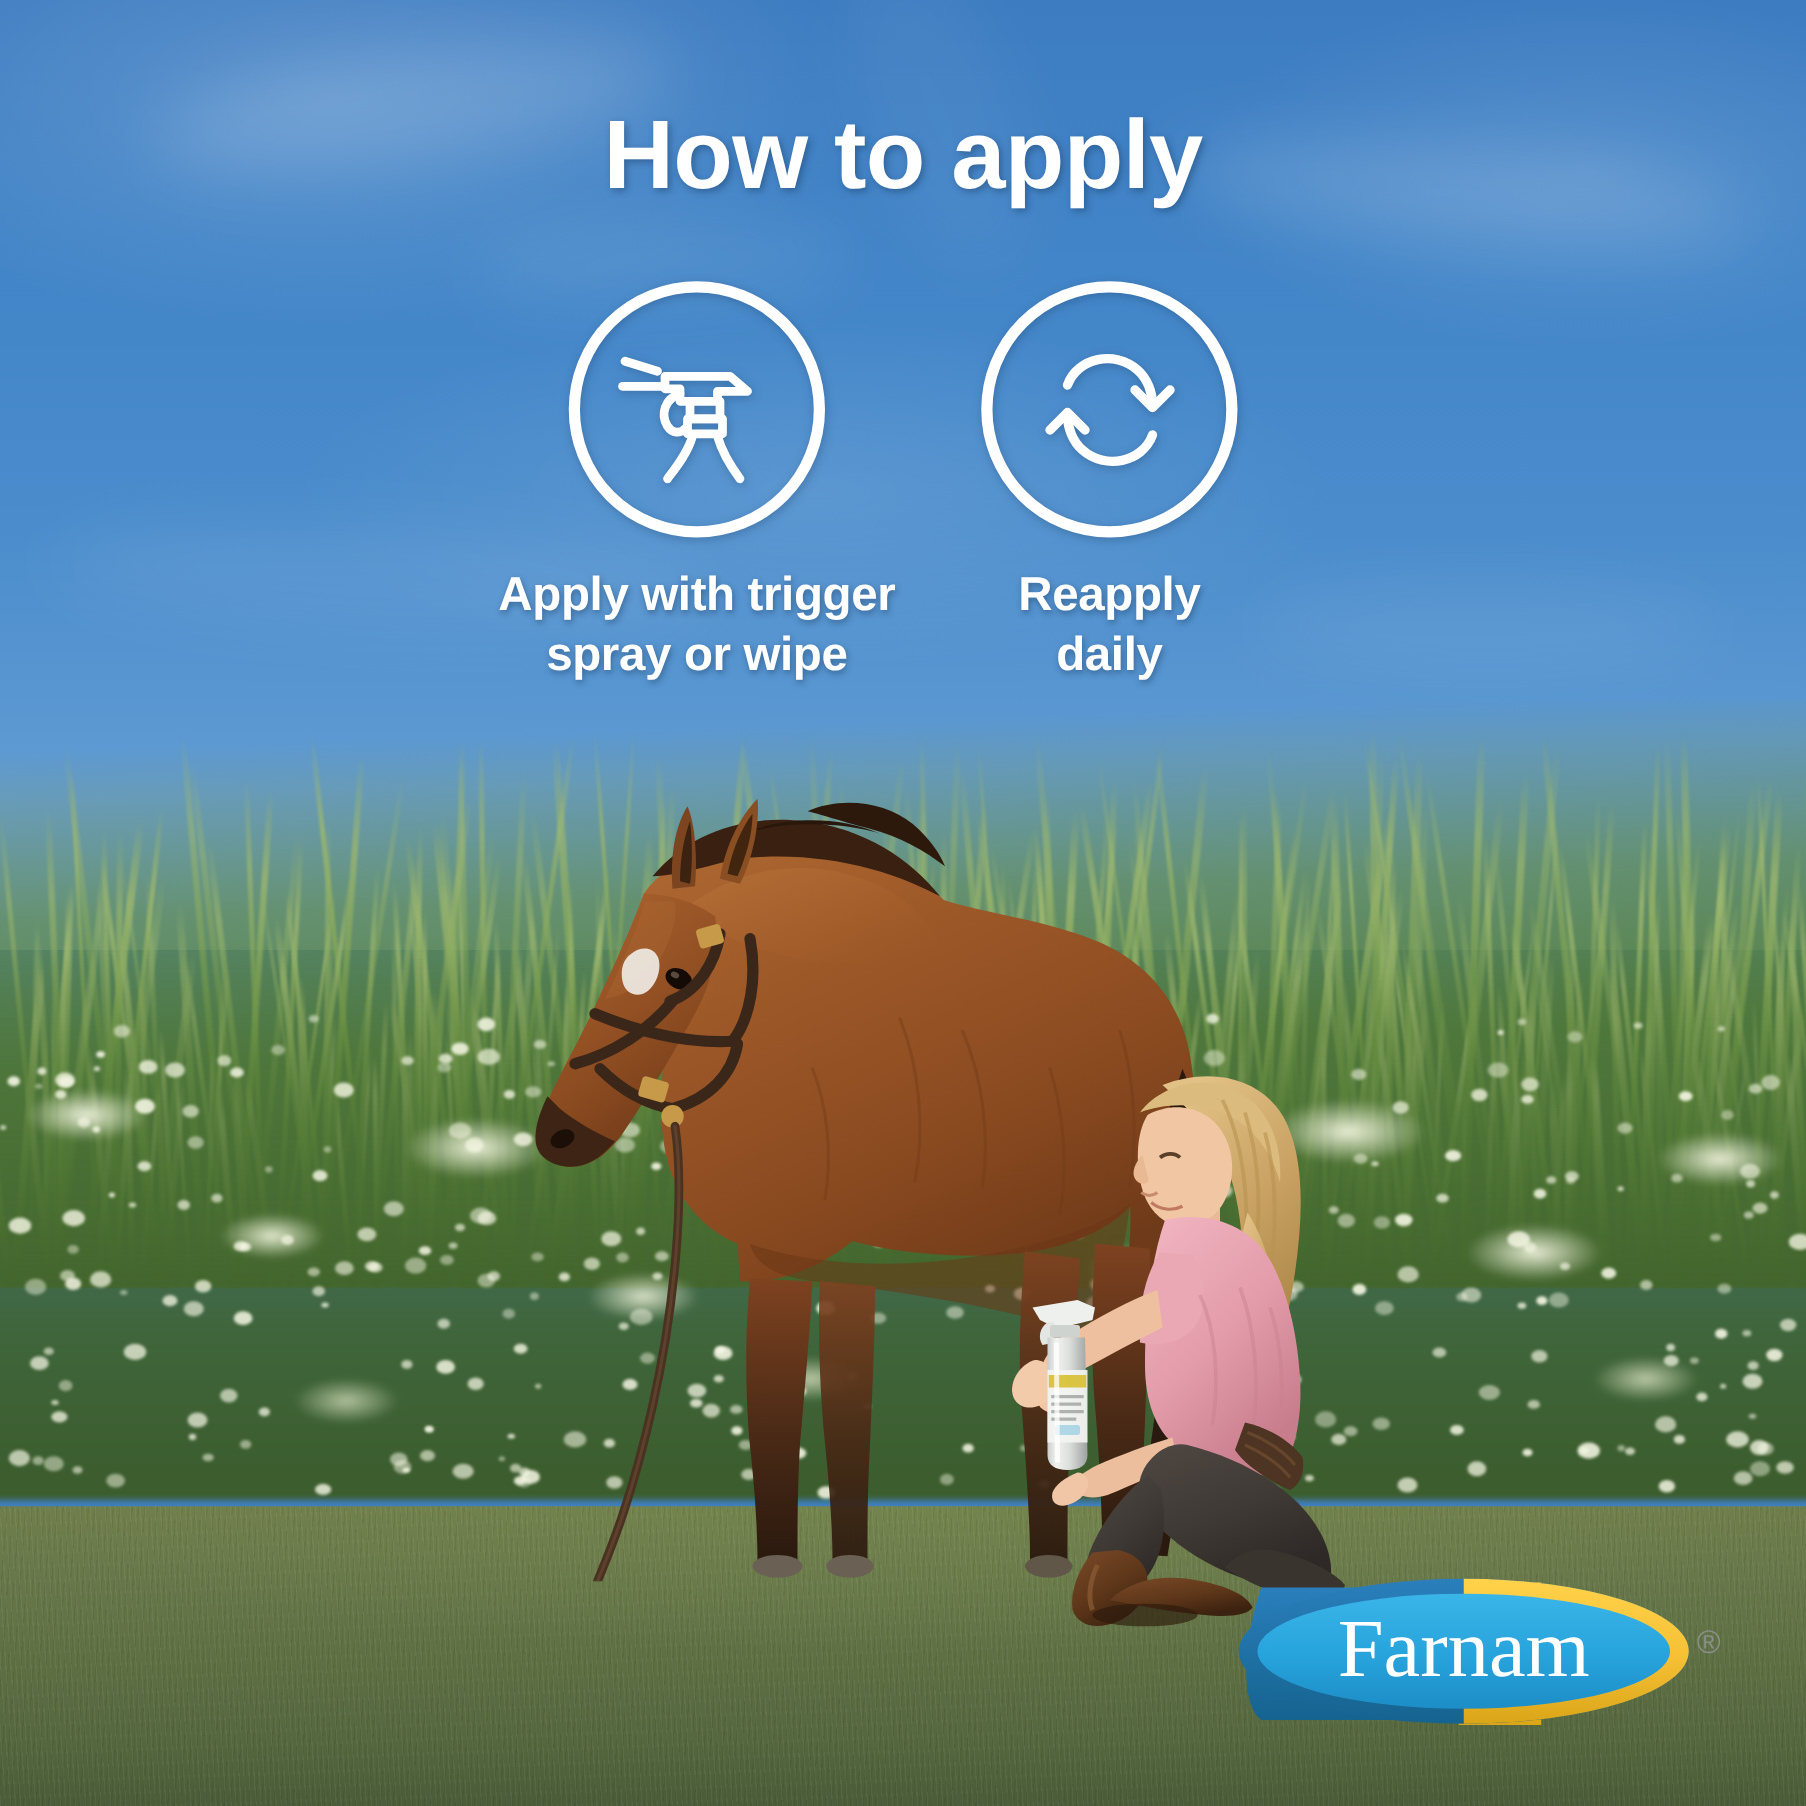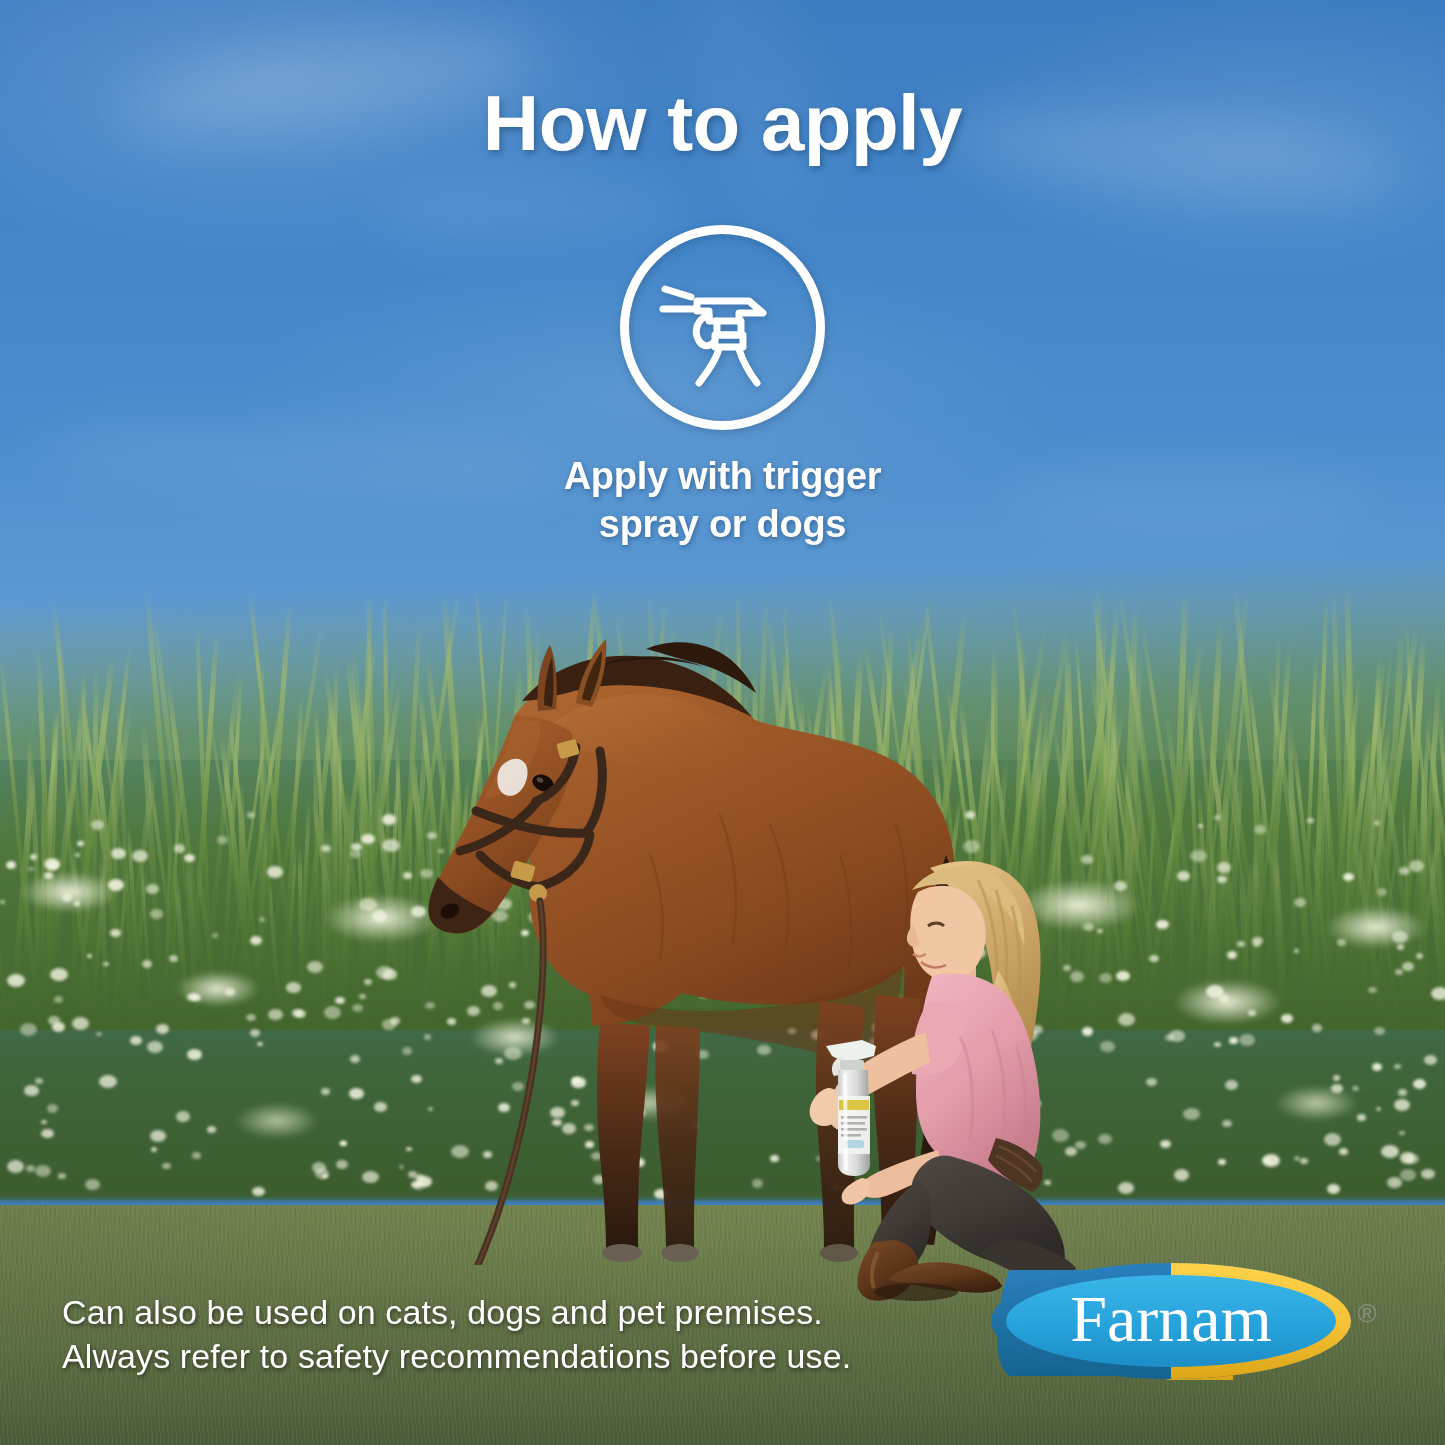--- a/index.html
+++ b/index.html
@@ -221,23 +221,37 @@
           <path d="M52 52 C40 56 36 68 42 78 C46 84 52 84 56 80"></path>
 
           <path d="M60 58 L60 72 L84 72 L84 58"></path>
           <path d="M58 72 L86 72 L86 84 L58 84 Z"></path>
 
           <path d="M62 86 C58 100 48 112 42 120"></path>
           <path d="M82 86 C86 100 94 112 100 120"></path>
         </svg>
       </div>
       <div class="step-label">Apply with trigger
-spray or dogs</div>
+spray or wipe</div>
     </div>
 
+    <div class="step">
+      <div class="step-circle">
+        <svg width="128" height="128" viewBox="0 0 128 128" fill="none" stroke="#ffffff" stroke-width="7.5" stroke-linecap="round" stroke-linejoin="round">
+
+          <path d="M30 44 C38 22 68 16 86 32 C94 39 98 50 98 60"></path>
+          <path d="M84 48 L98 62 L112 48"></path>
+
+          <path d="M98 84 C90 106 60 112 42 96 C34 89 30 78 30 68"></path>
+          <path d="M16 80 L30 66 L44 80"></path>
+        </svg>
+      </div>
+      <div class="step-label">Reapply
+daily</div>
+    </div>
 
   </div>
 
   <div class="veg-wrap">
     <div class="veg-tall"></div>
     <div class="blades" id="blades">
         <span class="blade" style="left:605.8px;height:324px;width:4.6px;opacity:0.77;transform:rotate(8.1deg);transform-origin:bottom center;"></span>
         <span class="blade" style="left:803.1px;height:416px;width:5.2px;opacity:0.67;transform:rotate(-5.0deg);transform-origin:bottom center;"></span>
         <span class="blade" style="left:872.0px;height:407px;width:4.5px;opacity:0.88;transform:rotate(2.4deg);transform-origin:bottom center;"></span>
         <span class="blade" style="left:1077.7px;height:291px;width:5.8px;opacity:0.78;transform:rotate(6.2deg);transform-origin:bottom center;"></span>
@@ -1272,22 +1286,20 @@
         <rect x="23" y="88" width="24" height="2.6"></rect>
         <rect x="23" y="94" width="26" height="2.6"></rect>
         <rect x="23" y="100" width="20" height="2.6"></rect>
       </g>
       <rect x="26" y="106" width="20" height="8" rx="2" fill="#9fd0e4" opacity="0.8"></rect>
 
       <path d="M25 40 L29 40 L30 136 L26 136 Z" fill="#ffffff" opacity="0.75"></path>
     </svg>
   </div>
 
-  <div class="footer-text">Can also be used on cats, dogs and pet premises.
-Always refer to safety recommendations before use.</div>
 
   <div class="logo">
     <svg width="420" height="150" viewBox="0 0 420 150">
       <defs>
         <linearGradient id="cyanG" x1="0" y1="0" x2="0" y2="1">
           <stop offset="0%" stop-color="#3ab5e8"></stop>
           <stop offset="55%" stop-color="#27a3dc"></stop>
           <stop offset="100%" stop-color="#1d8dc6"></stop>
         </linearGradient>
         <linearGradient id="yelG" x1="0" y1="0" x2="0" y2="1">

